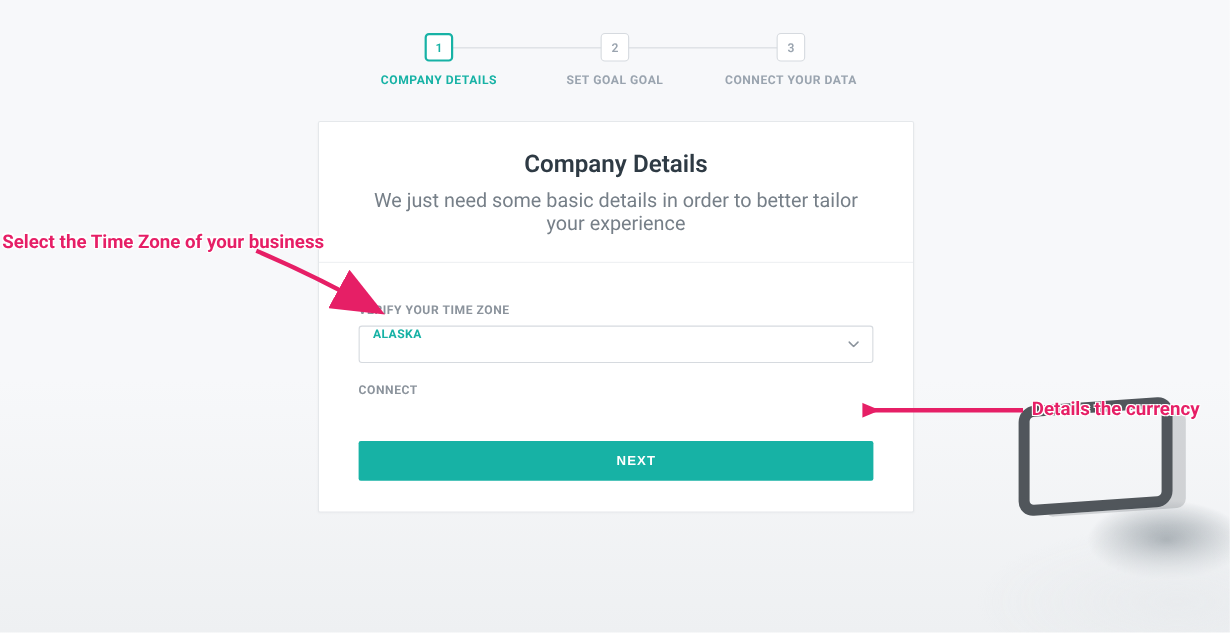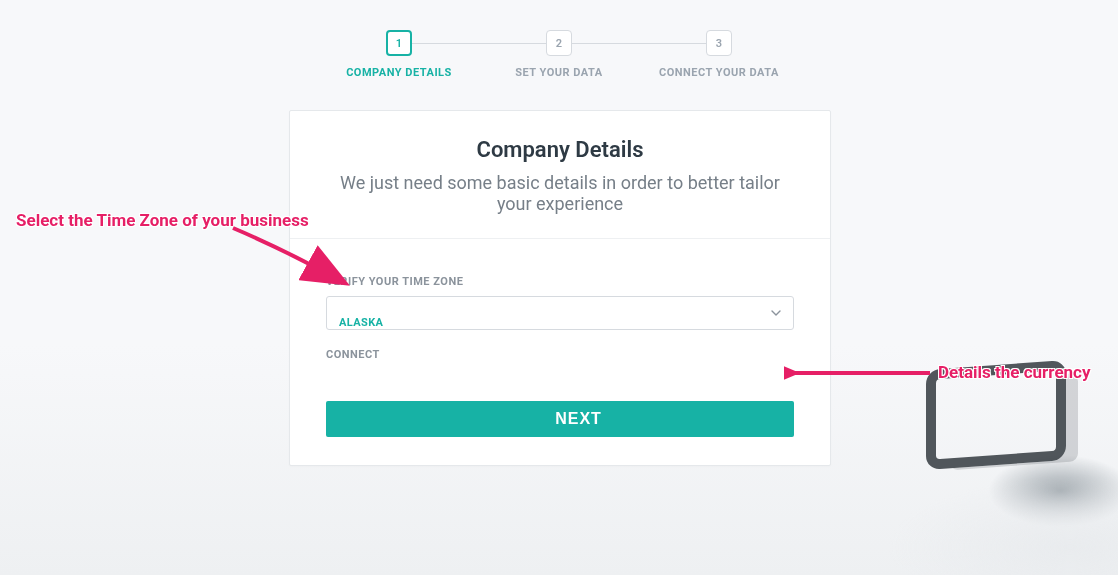--- a/index.html
+++ b/index.html
@@ -133,21 +133,21 @@
       margin-bottom: 8px;
     }
     .select {
       width: 100%;
       height: 34px;
       border: 1px solid #d6dadf;
       border-radius: 3px;
       background: #fff;
       padding: 0 34px 0 12px;
       display: flex;
-      align-items: flex-end;
+      align-items: flex-start;
       position: relative;
       cursor: pointer;
     }
     .select-value {
       font-size: 11px;
       font-weight: 700;
       letter-spacing: 0.4px;
       color: #17b2a5;
     }
     .select-chevron {
@@ -160,21 +160,21 @@
       display: flex;
       align-items: center;
       justify-content: center;
     }
     .select-chevron svg { display: block; }
     .next-btn {
       width: 100%;
       height: 36px;
       background: #17b2a5;
       color: #fff;
-      font-size: 16px;
+      font-size: 12px;
       font-weight: 700;
       letter-spacing: 1px;
       border: none;
       border-radius: 2px;
       cursor: pointer;
       margin-top: 22px;
       padding-left: 37px;
     }
 
     
@@ -203,21 +203,21 @@
 <div class="bg-glasses"></div>
 
 <div class="stepper">
   <div class="step active">
     <div class="step-box">1</div>
     <div class="step-label">COMPANY DETAILS</div>
     <div class="step-line"></div>
   </div>
   <div class="step inactive">
     <div class="step-box">2</div>
-    <div class="step-label">SET YOUR DATA</div>
+    <div class="step-label">SET GOAL GOAL</div>
     <div class="step-line"></div>
   </div>
   <div class="step inactive">
     <div class="step-box">3</div>
     <div class="step-label">CONNECT YOUR DATA</div>
   </div>
 </div>
 
 <div class="card">
   <div class="card-header">
@@ -239,21 +239,21 @@
     </div>
 
     <div class="field">
       <div class="field-label">CONNECT</div>
     </div>
 
     <button class="next-btn">NEXT</button>
   </div>
 </div>
 
-<div class="annotation" style="left:16px; top:210px;">Select the Time Zone of your business</div>
+<div class="annotation" style="left:2px; top:210px;">Select the Time Zone of your business</div>
 <svg class="arrow" style="left:225px; top:220px;" width="130" height="72" viewBox="0 0 130 72">
   <defs>
     <marker id="ah1" markerWidth="12" markerHeight="10" refX="10" refY="5" orient="auto">
       <path d="M0,0 L12,5 L0,10 Z" fill="#e61f66"></path>
     </marker>
   </defs>
   <path d="M8,8 Q60,30 118,62" fill="none" stroke="#e61f66" stroke-width="4" marker-end="url(#ah1)"></path>
 </svg>
 
 <div class="annotation" style="left:938px; top:362px;">Details the currency</div>

